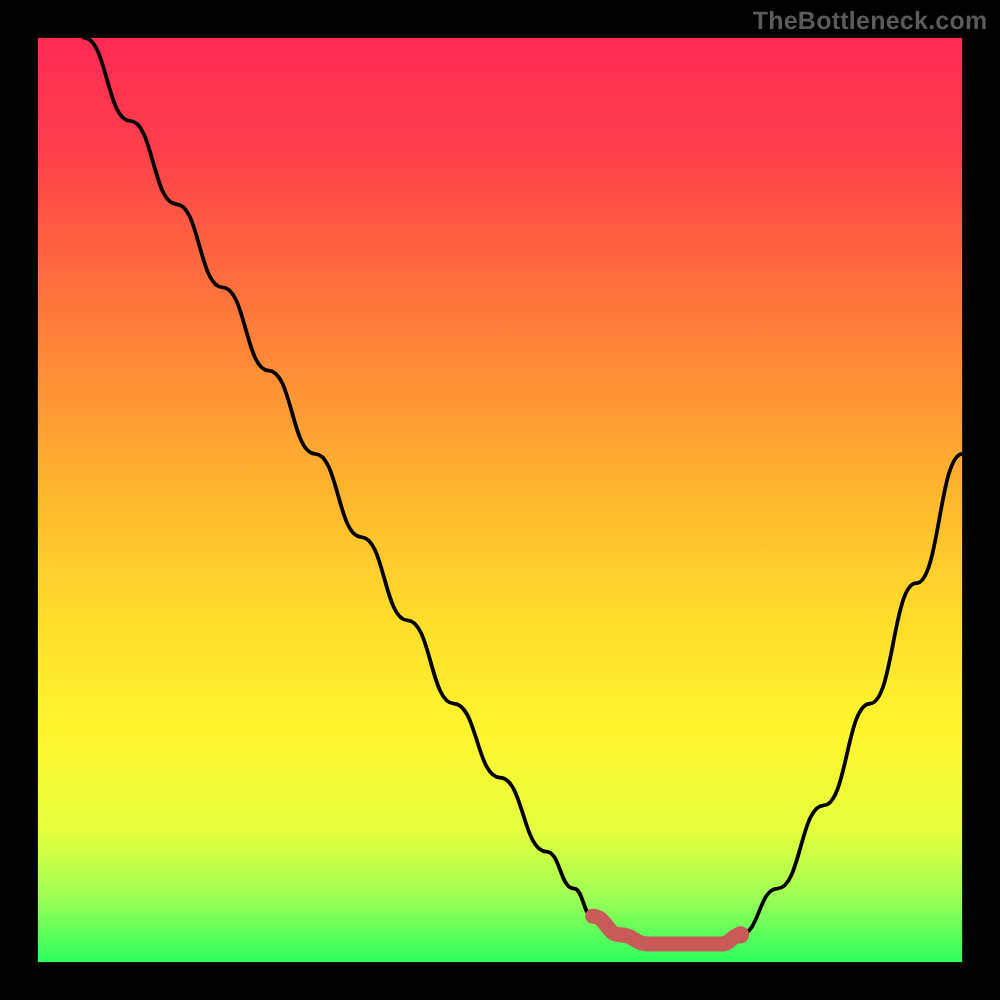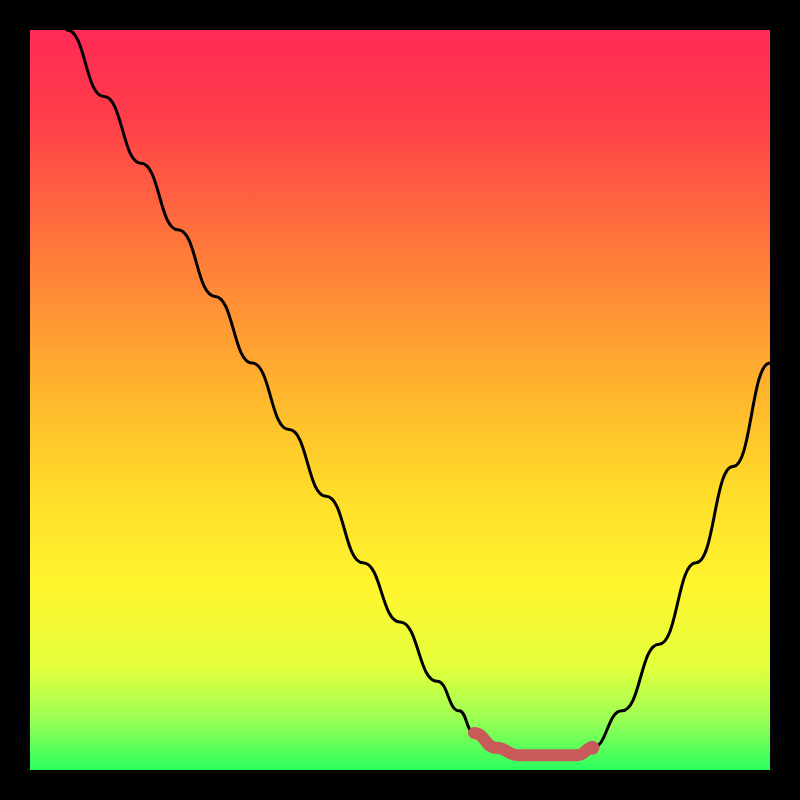--- a/index.html
+++ b/index.html
@@ -76,14 +76,15 @@
     </svg>
 
     <svg class="curve" viewBox="0 0 740 740" preserveAspectRatio="none">
       <path id="main-curve" fill="none" stroke-width="3" stroke-linecap="round" d="M 37 0 C 55.5 0 55.5 66.60000000000002 74 66.60000000000002 C 92.5 66.60000000000002 92.5 133.20000000000005 111 133.20000000000005 C 129.5 133.20000000000005 129.5 199.80000000000007 148 199.80000000000007 C 166.5 199.80000000000007 166.5 266.4 185 266.4 C 203.5 266.4 203.5 332.99999999999994 222 332.99999999999994 C 240.5 332.99999999999994 240.5 399.59999999999997 259 399.59999999999997 C 277.5 399.59999999999997 277.5 466.2 296 466.2 C 314.5 466.2 314.5 532.8 333 532.8 C 351.5 532.8 351.5 592 370 592 C 388.5 592 388.5 651.2 407.00000000000006 651.2 C 418.1 651.2 418.1 680.8 429.2 680.8 C 436.6 680.8 436.6 703 444 703 C 455.1 703 455.1 717.8 466.2 717.8 C 477.3 717.8 477.3 725.2 488.40000000000003 725.2 C 503.20000000000005 725.2 503.20000000000005 725.2 518 725.2 C 532.8 725.2 532.8 725.2 547.6 725.2 C 555 725.2 555 717.8 562.4 717.8 C 577.2 717.8 577.2 680.8 592 680.8 C 610.5 680.8 610.5 614.2 629 614.2 C 647.5 614.2 647.5 532.8 666 532.8 C 684.5 532.8 684.5 436.6 703 436.6 C 721.5 436.6 721.5 332.99999999999994 740 332.99999999999994" stroke="#000000"></path>
       <path id="highlight-seg" fill="none" stroke-width="12" stroke-linecap="round" d="M 444 703 C 455.1 703 455.1 717.8 466.2 717.8 C 477.3 717.8 477.3 725.2 488.40000000000003 725.2 C 503.20000000000005 725.2 503.20000000000005 725.2 518 725.2 C 532.8 725.2 532.8 725.2 547.6 725.2 C 555 725.2 555 717.8 562.4 717.8" stroke="#c85a5a"></path>
       <circle id="marker-dot" r="7" cx="562.4" cy="717.8" fill="#c85a5a"></circle>
     </svg>
 
   </div>
 
+  <div class="watermark">TheBottleneck.com</div>
 
 </div>
 
 </body></html>

